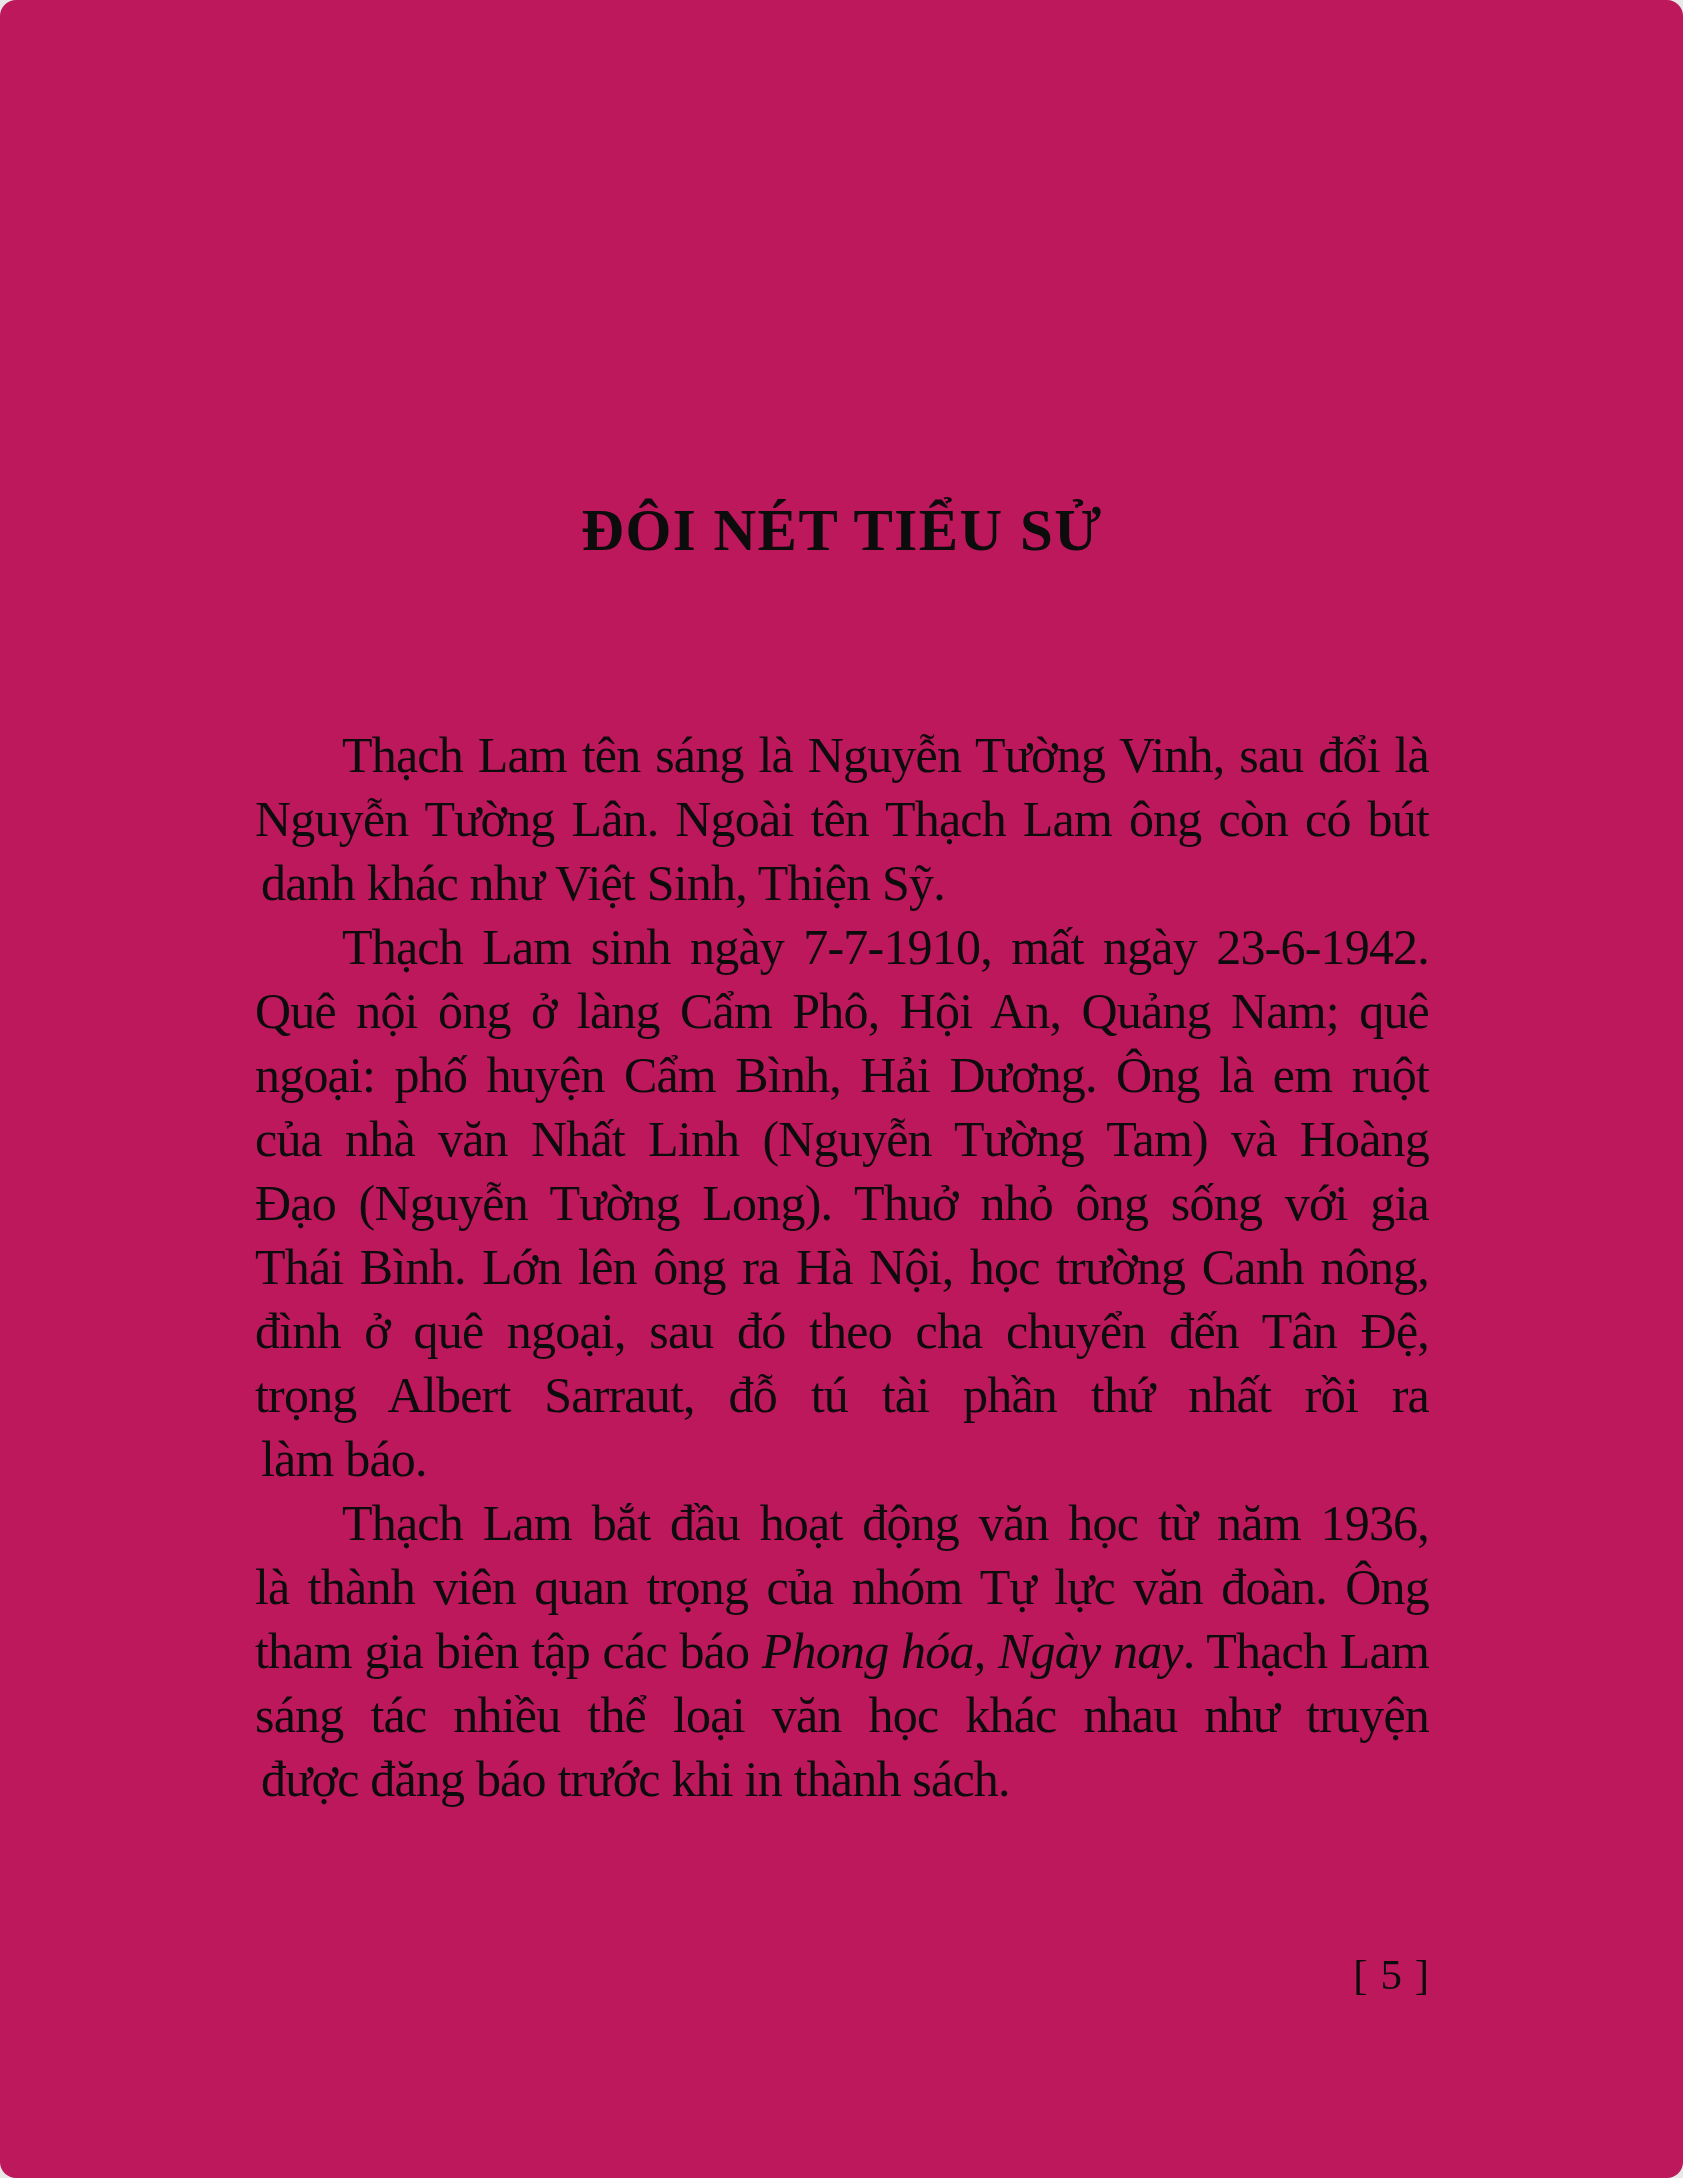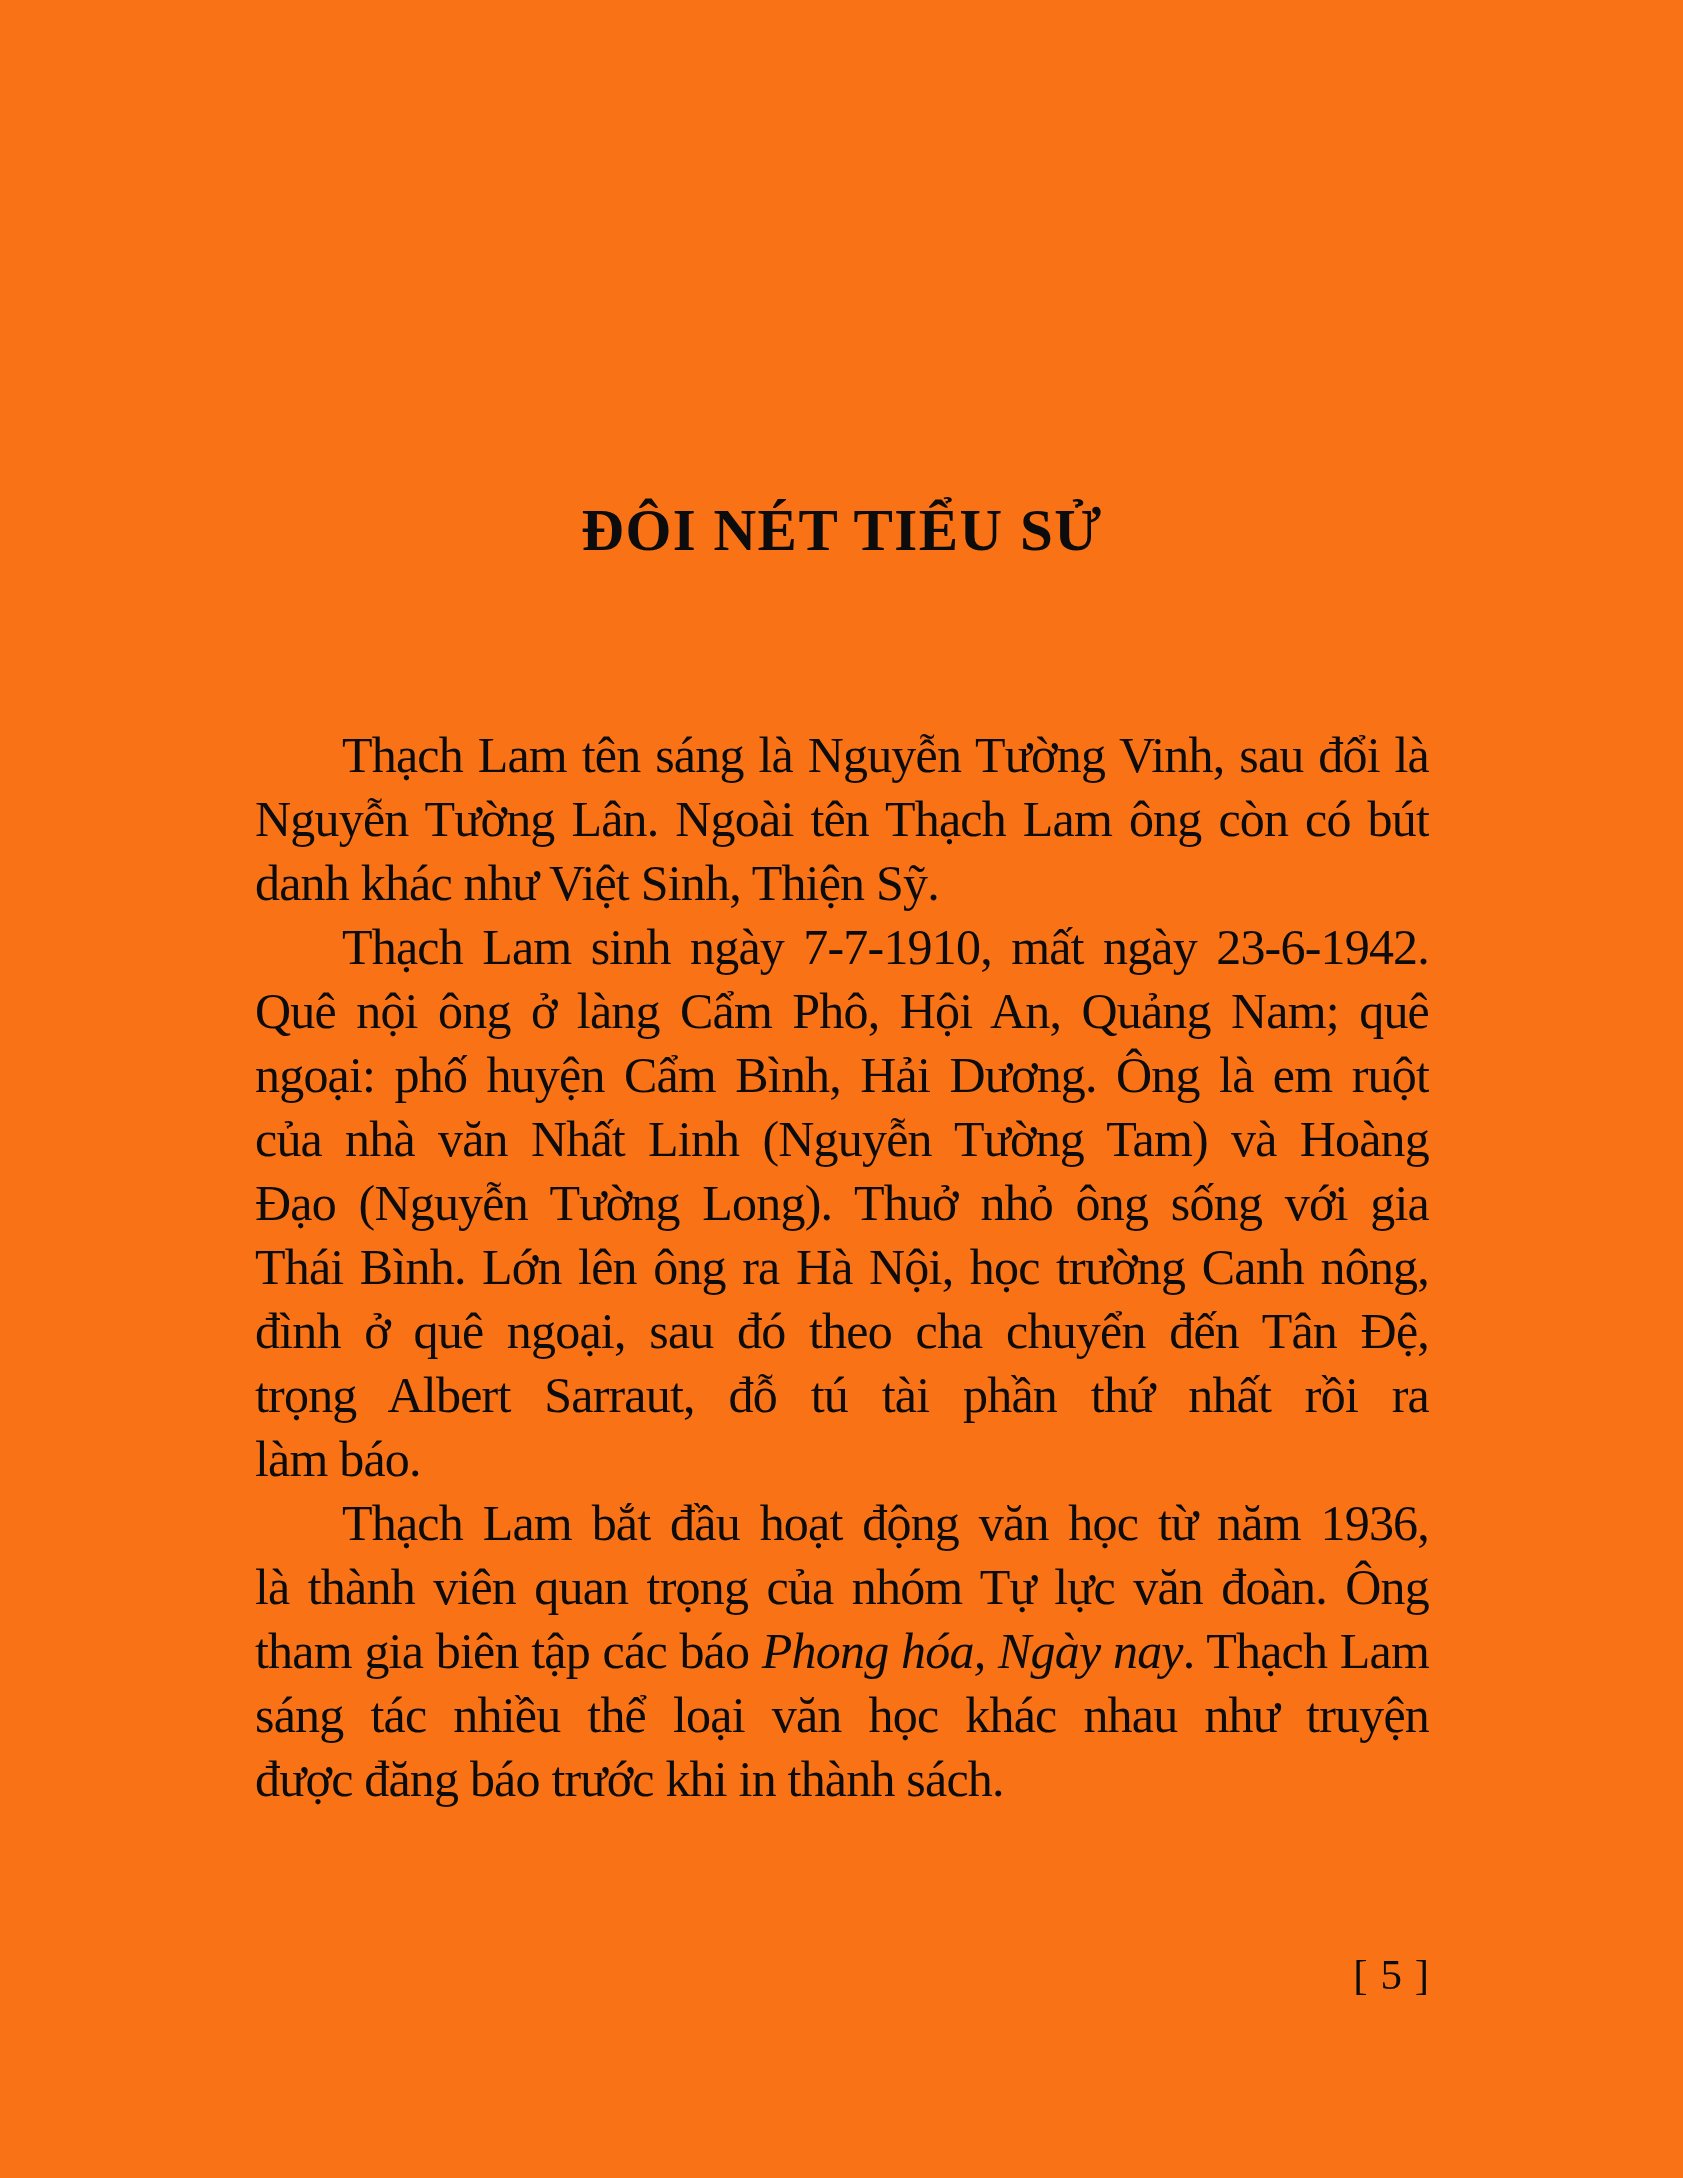--- a/index.html
+++ b/index.html
@@ -45,41 +45,42 @@
     letter-spacing: -0.8px;
     text-align: justify;
     text-align-last: justify;
     overflow: hidden;
   }
   .line.indent {
     padding-left: 87px;
   }
   .line.last {
     text-align-last: left;
+    margin-left: 6px;
   }
   .seg-bold {
     font-weight: normal;
   }
   .seg-italic {
     font-style: italic;
   }
   .page-number {
     position: absolute;
     top: 1949px;
     right: 253px;
     font-size: 43px;
     line-height: 51px;
     letter-spacing: 1px;
     white-space: pre;
   }
 </style>
 </head>
 <body>
 
-<div class="page" style="background: #f97316; color: rgb(12, 12, 12);">
+<div class="page" style="background: #be185d; color: rgb(12, 12, 12); border-radius: 16px;">
   <h1 class="title">ĐÔI NÉT TIỂU SỬ</h1>
 
   <div class="text-block">
       <div class="line indent"><span class="seg-bold">Thạch Lam</span><span> tên sáng là Nguyễn Tường Vinh, sau đổi là</span></div>
       <div class="line"><span>Nguyễn Tường Lân. Ngoài tên Thạch Lam ông còn có bút</span></div>
       <div class="line last"><span>danh khác như Việt Sinh, Thiện Sỹ.</span></div>
       <div class="line indent"><span class="seg-bold">Thạch Lam</span><span> sinh ngày 7-7-1910, mất ngày 23-6-1942.</span></div>
       <div class="line"><span>Quê nội ông ở làng Cẩm Phô, Hội An, Quảng Nam; quê</span></div>
       <div class="line"><span>ngoại: phố huyện Cẩm Bình, Hải Dương. Ông là em ruột</span></div>
       <div class="line"><span>của nhà văn Nhất Linh (Nguyễn Tường Tam) và Hoàng</span></div>

